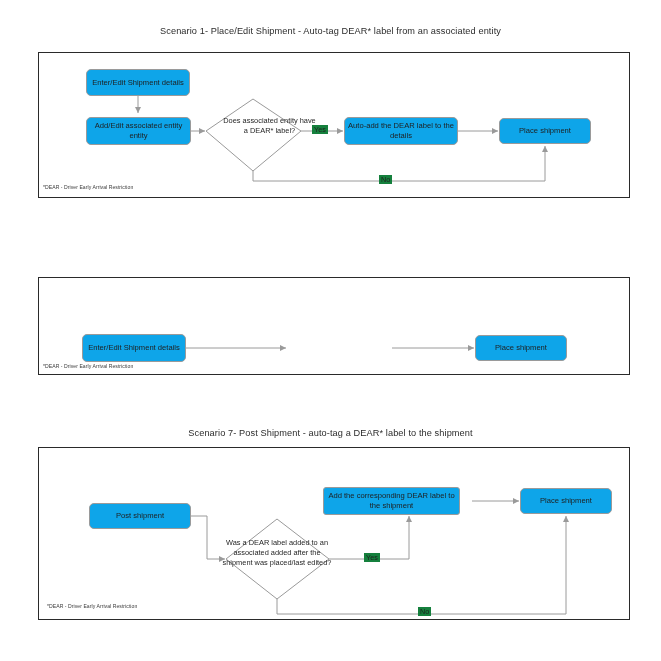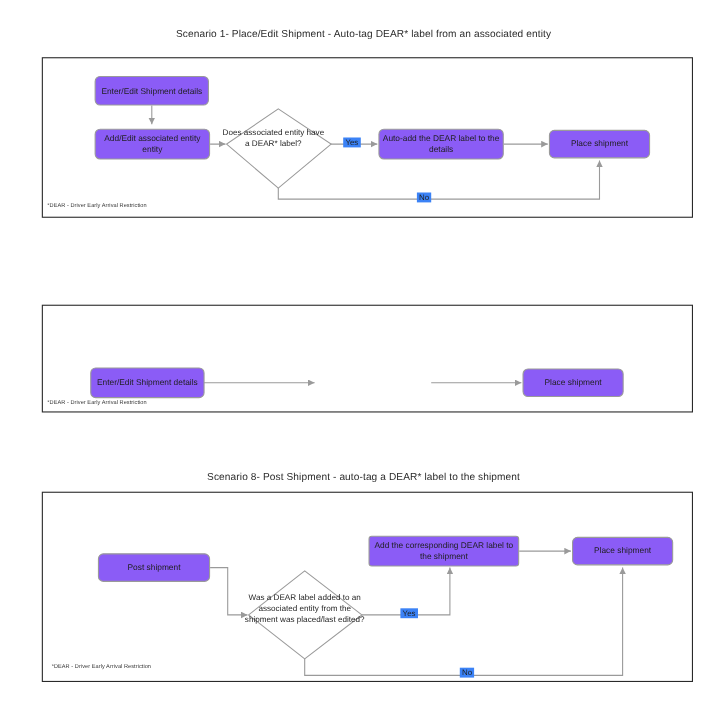--- a/index.html
+++ b/index.html
@@ -52,36 +52,36 @@
   .flowsvg {
     position: absolute;
     left: 0;
     top: 0;
   }
   .nodebox {
     position: absolute;
     box-sizing: border-box;
     border: 1px solid #9a9a9a;
     border-radius: 5px;
-    background: #8b5cf6;
+    background: #0ea5e9;
     display: flex;
     align-items: center;
     justify-content: center;
     text-align: center;
     font-size: 7.6px;
     line-height: 10px;
     color: #1f1f1f;
     padding: 1px 2px;
   }
   .nodebox.sharp { border-radius: 3px; }
   .edge-label {
     position: absolute;
     font-size: 7.2px;
     color: #1f1f1f;
-    background: #3b82f6;
+    background: #15803d;
     padding: 0 2px;
     white-space: nowrap;
   }
   .diamond-label {
     position: absolute;
     text-align: center;
     font-size: 7.4px;
     line-height: 10px;
     color: #1f1f1f;
     white-space: nowrap;
@@ -114,21 +114,21 @@
 
         <path d="M214,118 L214,128 L506,128 L506,93" stroke="#9a9a9a" stroke-width="1" fill="none" marker-end="url(#arr1)"></path>
       </svg>
 
       <svg class="flowsvg" width="592" height="146" viewBox="0 0 592 146">
         <polygon points="214,46 262,78 214,118 167,78" fill="#ffffff" stroke="#9a9a9a" stroke-width="1"></polygon>
       </svg>
 
       <div class="nodebox" style="left:47px;top:16px;width:104px;height:27px;">Enter/Edit Shipment details</div>
       <div class="nodebox" style="left:47px;top:64px;width:105px;height:28px;">Add/Edit associated entity entity</div>
-      <div class="diamond-label" style="left:163px;top:63px;width:93px;white-space:normal;">Does associated entity have  a DEAR* label?</div>
+      <div class="diamond-label" style="left:184px;top:63px;width:93px;white-space:normal;">Does associated entity have  a DEAR* label?</div>
       <div class="nodebox" style="left:305px;top:64px;width:114px;height:28px;">Auto-add the DEAR label to the details</div>
       <div class="nodebox" style="left:460px;top:65px;width:92px;height:26px;">Place shipment</div>
 
       <div class="edge-label" style="left:273px;top:72px;">Yes</div>
       <div class="edge-label" style="left:340px;top:122px;">No</div>
 
       <div class="footnote" style="left:4px;top:131px;">*DEAR - Driver Early Arrival Restriction</div>
     </div>
   </div>
 
@@ -147,21 +147,21 @@
       </svg>
 
       <div class="nodebox" style="left:43px;top:56px;width:104px;height:28px;">Enter/Edit Shipment details</div>
       <div class="nodebox" style="left:436px;top:57px;width:92px;height:26px;">Place shipment</div>
 
       <div class="footnote" style="left:4px;top:85px;">*DEAR - Driver Early Arrival Restriction</div>
     </div>
   </div>
 
   <div class="scenario" style="top:420px;height:210px;">
-    <div class="scenario-title" style="top:8px;">Scenario 8- Post Shipment - auto-tag a DEAR* label to the shipment</div>
+    <div class="scenario-title" style="top:8px;">Scenario 7- Post Shipment - auto-tag a DEAR* label to the shipment</div>
 
     <div class="frame" style="left:38px;top:27px;width:592px;height:173px;">
 
       <svg class="flowsvg" width="592" height="173" viewBox="0 0 592 173">
         <defs>
           <marker id="arr3" markerWidth="7" markerHeight="7" refX="6" refY="3" orient="auto">
             <path d="M0,0 L6,3 L0,6 z" fill="#9a9a9a"></path>
           </marker>
         </defs>
 
@@ -172,22 +172,22 @@
         <path d="M433,53 L480,53" stroke="#9a9a9a" stroke-width="1" fill="none" marker-end="url(#arr3)"></path>
 
         <path d="M238,151 L238,166 L527,166 L527,68" stroke="#9a9a9a" stroke-width="1" fill="none" marker-end="url(#arr3)"></path>
       </svg>
 
       <svg class="flowsvg" width="592" height="173" viewBox="0 0 592 173">
         <polygon points="238,71 290,111 238,151 187,111" fill="#ffffff" stroke="#9a9a9a" stroke-width="1"></polygon>
       </svg>
 
       <div class="nodebox" style="left:50px;top:55px;width:102px;height:26px;text-align:right;">Post shipment</div>
-      <div class="diamond-label" style="left:181px;top:90px;width:114px;white-space:normal;">Was a DEAR label added to an associated entity from the shipment was placed/last edited?</div>
-      <div class="nodebox sharp" style="left:296px;top:39px;width:137px;height:28px;">Add the corresponding DEAR label to the shipment</div>
+      <div class="diamond-label" style="left:181px;top:90px;width:114px;white-space:normal;">Was a DEAR label added to an associated added after the shipment was placed/last edited?</div>
+      <div class="nodebox sharp" style="left:284px;top:39px;width:137px;height:28px;">Add the corresponding DEAR label to the shipment</div>
       <div class="nodebox" style="left:481px;top:40px;width:92px;height:26px;">Place shipment</div>
 
       <div class="edge-label" style="left:325px;top:105px;">Yes</div>
       <div class="edge-label" style="left:379px;top:159px;">No</div>
 
       <div class="footnote" style="left:8px;top:155px;">*DEAR - Driver Early Arrival Restriction</div>
     </div>
   </div>
 
 </div>

